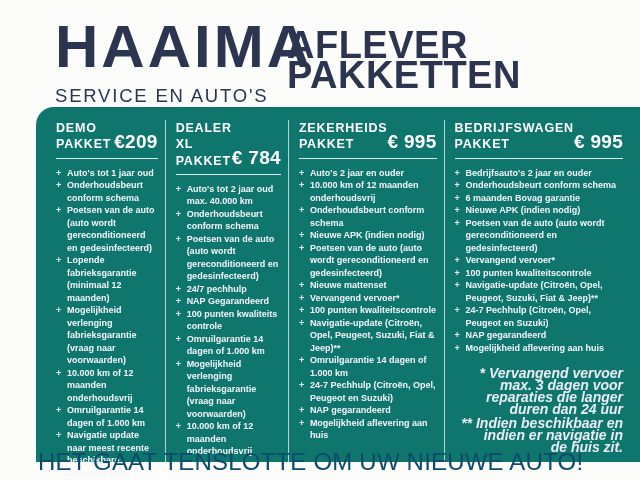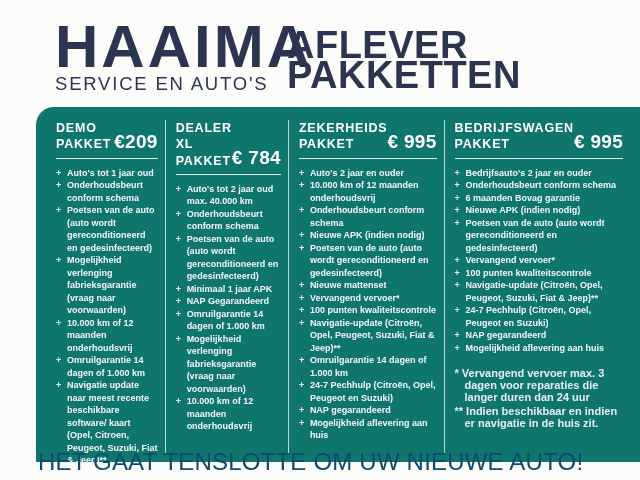--- a/index.html
+++ b/index.html
@@ -6,21 +6,21 @@
   body{
     width:640px;height:480px;overflow:hidden;position:relative;
     background:#fcfcfa;
     font-family:"Liberation Sans", sans-serif;
     -webkit-font-smoothing:antialiased;
   }
   
   .header{position:absolute;left:0;top:0;width:640px;height:107px;background:#fcfcfa;}
   .logo{position:absolute;left:55px;top:24px;color:#2b3550;}
   .logo-name{font-size:60px;line-height:46px;font-weight:800;letter-spacing:3px;text-align:right;}
-  .logo-tagline{font-size:18.5px;line-height:20px;font-weight:400;letter-spacing:1.8px;margin-top:4px;}
+  .logo-tagline{font-size:18.5px;line-height:20px;font-weight:400;letter-spacing:1.8px;margin-top:16px;}
   .page-heading{
     position:absolute;left:287px;top:30px;color:#2b3550;
     font-size:38px;line-height:30px;font-weight:800;letter-spacing:.5px;
     white-space:pre-line;
   }
   
   .panel{
     position:absolute;left:36px;top:107px;width:604px;height:355px;
     background:#0f766e;border-top-left-radius:18px;
     box-sizing:border-box;padding:13px 10px 0 20px;
@@ -35,22 +35,22 @@
   .pkg-price{font-size:19px;font-weight:800;letter-spacing:.3px;padding-bottom:0px;white-space:nowrap;}
   .pkg-rule{border-bottom:1.5px solid rgba(255,255,255,.85);margin-top:5px;}
   .pkg-items{list-style:none;margin:8px 0 0;padding:0;}
   .pkg-items li{
     font-size:9px;font-weight:700;line-height:12.5px;color:#f4f6fa;
     padding-left:11px;text-indent:-11px;
   }
   .pkg-items li .marker{display:inline-block;width:11px;text-indent:0;}
   .pkg-notes{margin-top:13px;}
   .pkg-notes .note{
-    font-size:11px;font-weight:600;line-height:12px;color:#e9edf4;
-    padding-left:10px;text-indent:-10px;margin:0 0 2px;
+    font-size:14px;font-style:italic;font-weight:600;line-height:12px;color:#e9edf4;
+    padding-left:10px;text-indent:-10px;margin:0 0 2px;text-align:right;
   }
   
   .footer-tagline{
     position:absolute;left:38px;top:448px;color:#0c4a6e;
     font-size:24px;font-weight:400;letter-spacing:.2px;white-space:nowrap;
   }
 </style>
 </head>
 <body>
 
@@ -68,39 +68,41 @@
       <div class="pkg-head">
         <div class="pkg-title">DEMO
 PAKKET</div>
         <div class="pkg-price">€209</div>
       </div>
       <div class="pkg-rule"></div>
       <ul class="pkg-items">
         <li><span class="marker">+</span>Auto's tot 1 jaar oud</li>
         <li><span class="marker">+</span>Onderhoudsbeurt conform schema</li>
         <li><span class="marker">+</span>Poetsen van de auto (auto wordt gereconditioneerd en gedesinfecteerd)</li>
+        <li><span class="marker">+</span>Lopende fabrieksgarantie (minimaal 12 maanden)</li>
         <li><span class="marker">+</span>Mogelijkheid verlenging fabrieksgarantie (vraag naar voorwaarden)</li>
         <li><span class="marker">+</span>10.000 km of 12 maanden onderhoudsvrij</li>
         <li><span class="marker">+</span>Omruilgarantie 14 dagen of 1.000 km</li>
         <li><span class="marker">+</span>Navigatie update naar meest recente beschikbare software/ kaart (Opel, Citroen, Peugeot, Suzuki, Fiat &amp; Jeep)**</li>
       </ul>
     </div>
     <div class="pkg">
       <div class="pkg-head">
         <div class="pkg-title">DEALER XL
 PAKKET</div>
         <div class="pkg-price">€ 784</div>
       </div>
       <div class="pkg-rule"></div>
       <ul class="pkg-items">
         <li><span class="marker">+</span>Auto's tot 2 jaar oud max. 40.000 km</li>
         <li><span class="marker">+</span>Onderhoudsbeurt conform schema</li>
         <li><span class="marker">+</span>Poetsen van de auto (auto wordt gereconditioneerd en gedesinfecteerd)</li>
-        <li><span class="marker">+</span>Minimaal 1 jaar APK</li>
+        <li><span class="marker">+</span>24/7 pechhulp</li>
         <li><span class="marker">+</span>NAP Gegarandeerd</li>
+        <li><span class="marker">+</span>100 punten kwaliteits controle</li>
         <li><span class="marker">+</span>Omruilgarantie 14 dagen of 1.000 km</li>
         <li><span class="marker">+</span>Mogelijkheid verlenging fabrieksgarantie (vraag naar voorwaarden)</li>
         <li><span class="marker">+</span>10.000 km of 12 maanden onderhoudsvrij</li>
       </ul>
     </div>
     <div class="pkg">
       <div class="pkg-head">
         <div class="pkg-title">ZEKERHEIDS
 PAKKET</div>
         <div class="pkg-price">€ 995</div>

